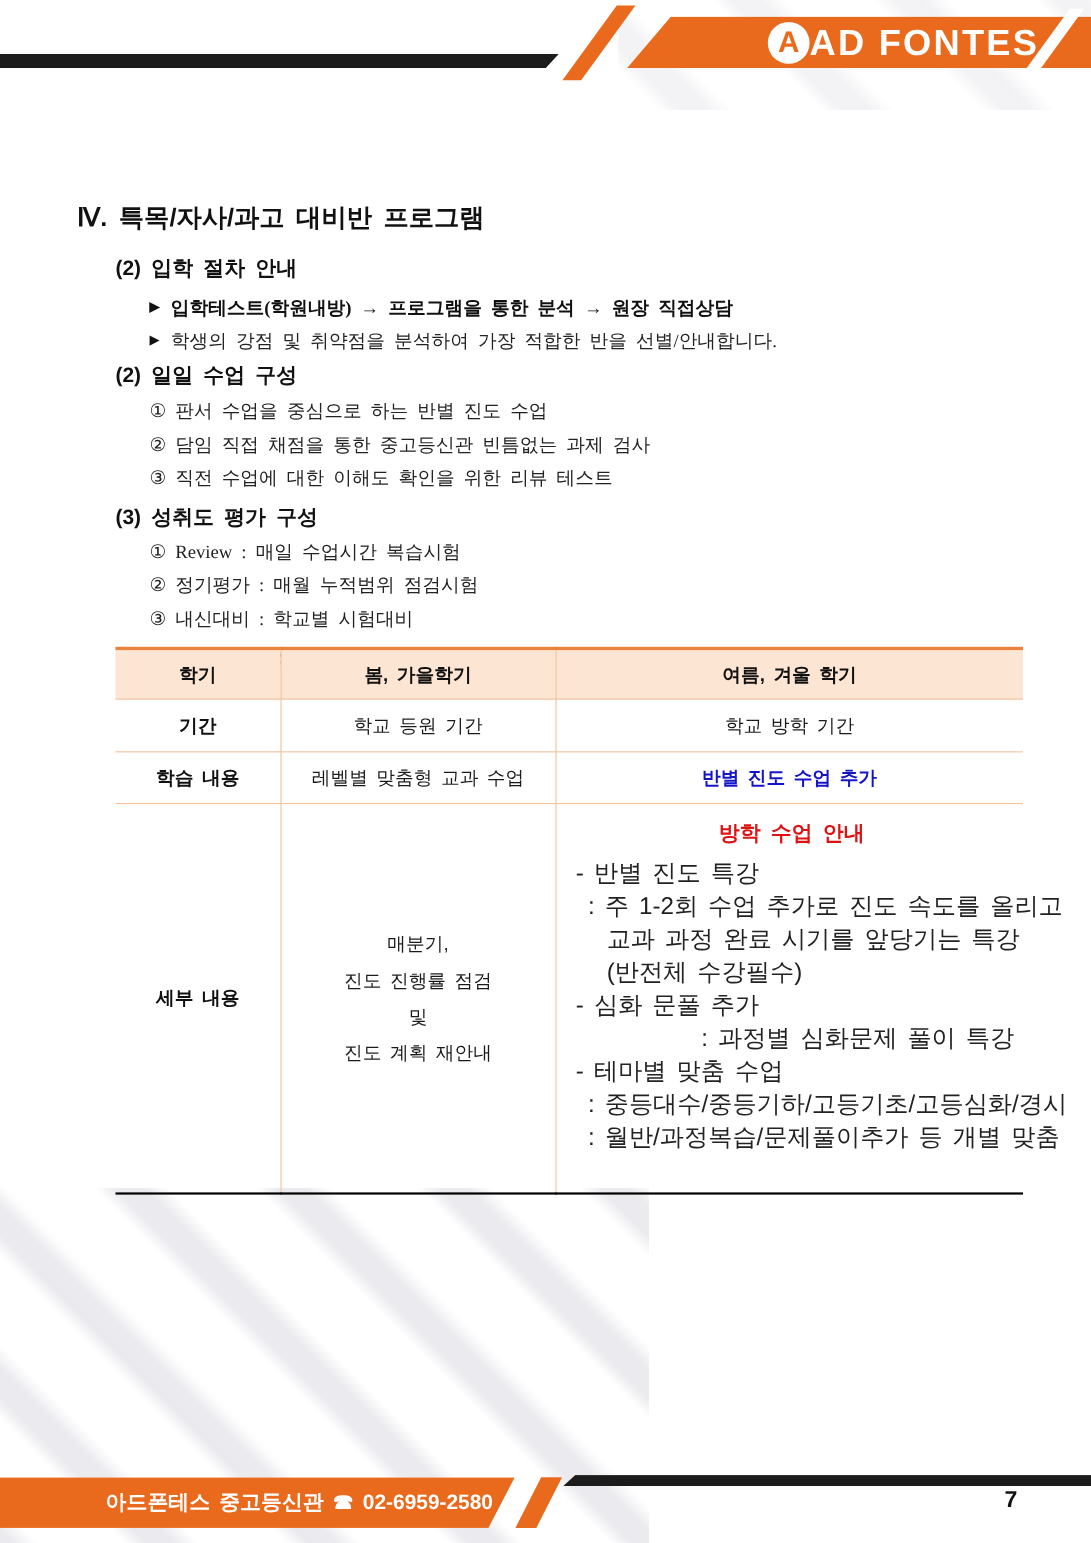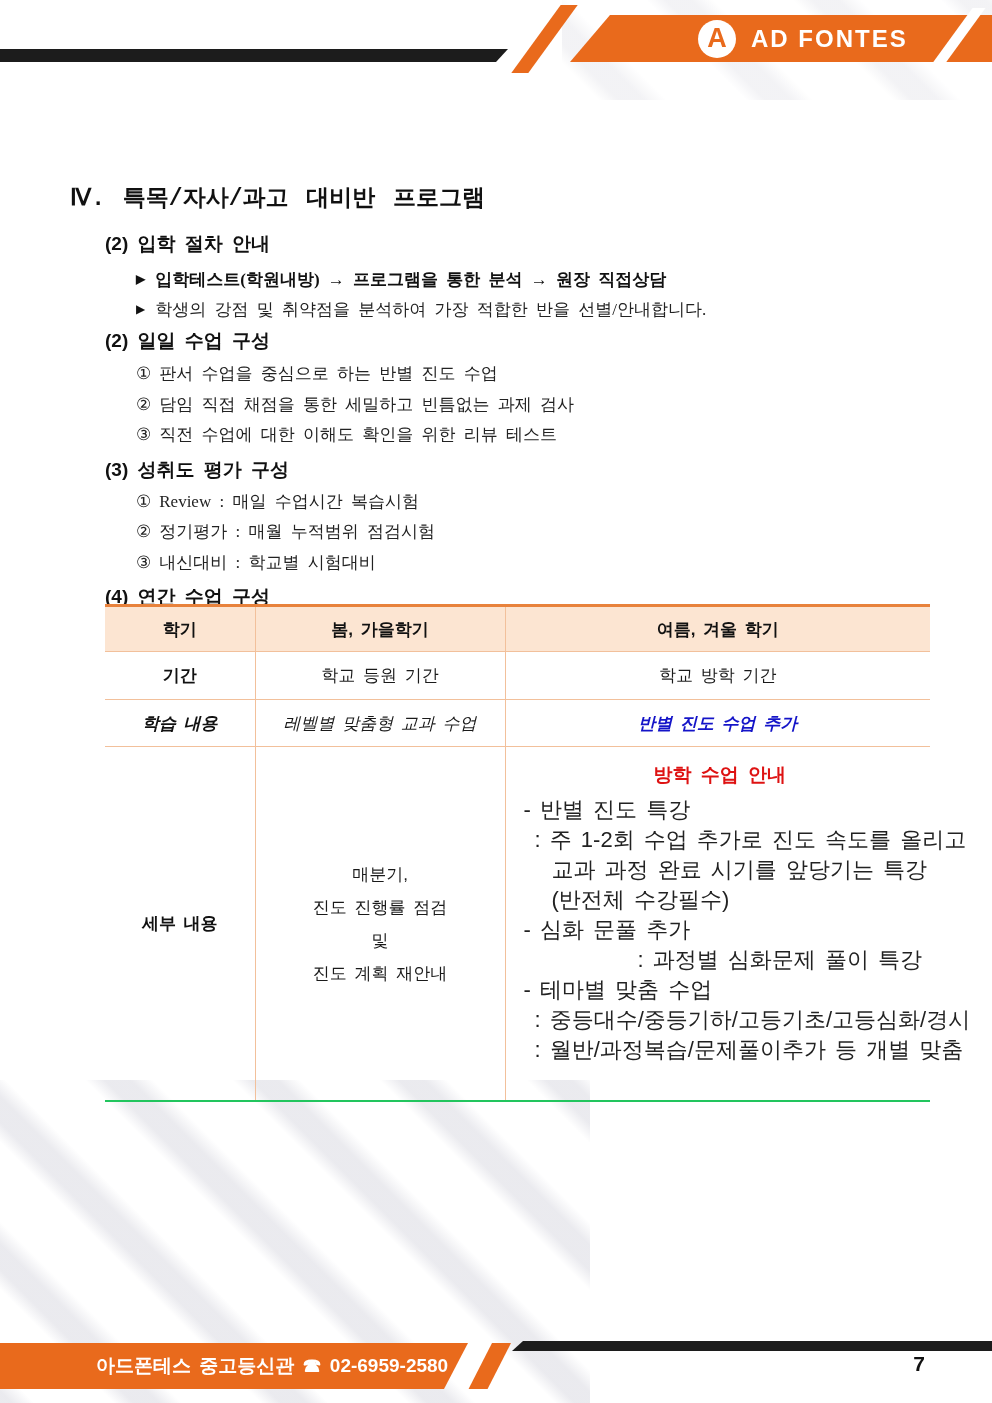--- a/index.html
+++ b/index.html
@@ -21,42 +21,42 @@
   .hdr-stripe{position:absolute;left:536px;top:5px;width:17px;height:68px;background:#E96A1C;
               transform:skewX(-36deg);transform-origin:center;}
   .hdr-band{position:absolute;left:570px;top:15px;width:422px;height:47px;background:#E96A1C;
             clip-path:polygon(40px 0,100% 0,100% 100%,0 100%);
             display:flex;align-items:center;padding-left:128px;box-sizing:border-box;}
   .hdr-band-cut{position:absolute;left:950px;top:8px;width:13px;height:62px;background:#fff;
                 transform:skewX(-36deg);}
   .logo-circle{width:38px;height:38px;border-radius:50%;background:#fff;flex:0 0 auto;
                display:flex;align-items:center;justify-content:center;
                color:#E96A1C;font-weight:bold;font-size:27px;line-height:1;}
-  .brand{color:#fff;font-weight:bold;font-size:24px;letter-spacing:2px;margin-left:15px;
+  .brand{color:#fff;font-weight:bold;font-size:33px;letter-spacing:2px;
          white-space:nowrap;}
 
   
   .abs{position:absolute;white-space:nowrap;}
-  .doc-title{left:70px;top:182px;font-size:23px;font-weight:bold;color:#111;word-spacing:4px;font-family:Liberation Mono, monospace;}
+  .doc-title{left:70px;top:182px;font-size:23px;font-weight:bold;color:#111;word-spacing:4px;}
   .sec-h{left:105px;font-size:19px;font-weight:bold;color:#111;word-spacing:4px;}
   .item{left:136px;font-size:17px;word-spacing:4px;color:#222;font-family:Liberation Serif, serif;}
   .item .tri{font-size:12px;margin-right:10px;vertical-align:2px;color:#111;}
   .item.b{font-weight:bold;color:#111;}
   .num{margin-right:8px;}
 
   
-  .pt{position:absolute;left:105px;top:604px;width:825px;border-collapse:collapse;
-      table-layout:fixed;border-top:3px solid #E8823C;border-bottom:2px solid #22c55e;}
+  .pt{position:absolute;left:105px;top:588px;width:825px;border-collapse:collapse;
+      table-layout:fixed;border-top:3px solid #E8823C;border-bottom:2px solid #000000;}
   .pt td{border:1px solid #F2C09B;font-size:17px;text-align:center;vertical-align:middle;
          padding:0;word-spacing:3px;}
   .pt tr td:first-child{border-left:none;font-weight:bold;color:#111;}
   .pt tr td:last-child{border-right:none;}
   .pt .hrow td{background:#FCE5D2;font-weight:bold;height:44px;border-top:none;color:#111;}
   .pt .r1 td{height:47px;}
-  .pt .r2 td{height:46px;font-style:italic;}
+  .pt .r2 td{height:46px;}
   .pt .r3 td{height:333px;margin-left:28px;}
   .cell-blue{color:#1414C8;font-weight:bold;}
   .detail-mid div{line-height:33px;font-size:17px;}
   .detail-cell{text-align:left !important;vertical-align:top !important;
                padding:12px 8px 8px 12px !important;}
   .detail-title{color:#DE1212;font-weight:bold;font-size:19px;text-align:center;
                 line-height:32px;margin-bottom:4px;word-spacing:4px;}
   .dline{line-height:30px;font-size:22px;color:#222;white-space:nowrap;}
   .ind-dash{padding-left:6px;}
   .ind-colon{padding-left:17px;text-align:right;}
@@ -101,21 +101,21 @@
   </div>
   <div class="abs item" style="top:298px">
     <span class="tri">▶</span><span>학생의 강점 및 취약점을 분석하여 가장 적합한 반을 선별/안내합니다.</span>
   </div>
 
   <div class="abs sec-h" style="top:328px">(2) 일일 수업 구성</div>
   <div class="abs item" style="top:362px">
     <span class="num">①</span><span>판서 수업을 중심으로 하는 반별 진도 수업</span>
   </div>
   <div class="abs item" style="top:393px">
-    <span class="num">②</span><span>담임 직접 채점을 통한 세밀하고 빈틈없는 과제 검사</span>
+    <span class="num">②</span><span>담임 직접 채점을 통한 중고등신관 빈틈없는 과제 검사</span>
   </div>
   <div class="abs item" style="top:423px">
     <span class="num">③</span><span>직전 수업에 대한 이해도 확인을 위한 리뷰 테스트</span>
   </div>
 
   <div class="abs sec-h" style="top:457px">(3) 성취도 평가 구성</div>
   <div class="abs item" style="top:520px">
     <span class="num">②</span><span>정기평가 : 매월 누적범위 점검시험</span>
   </div>
   <div class="abs item" style="top:490px">

